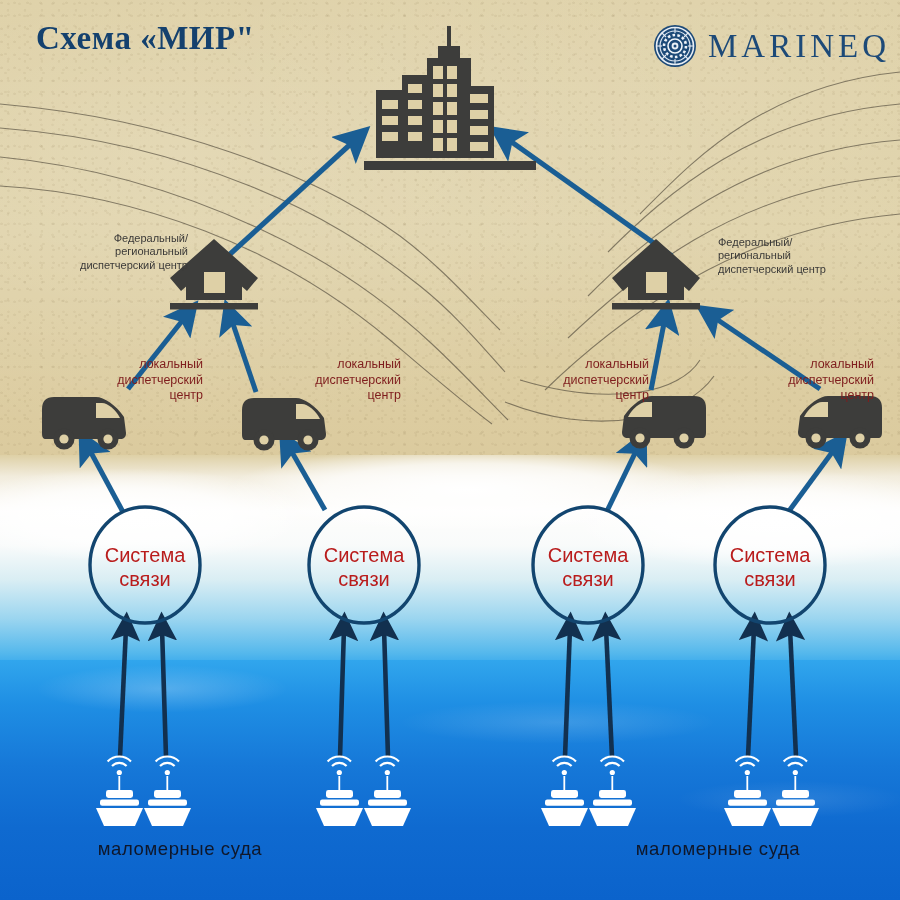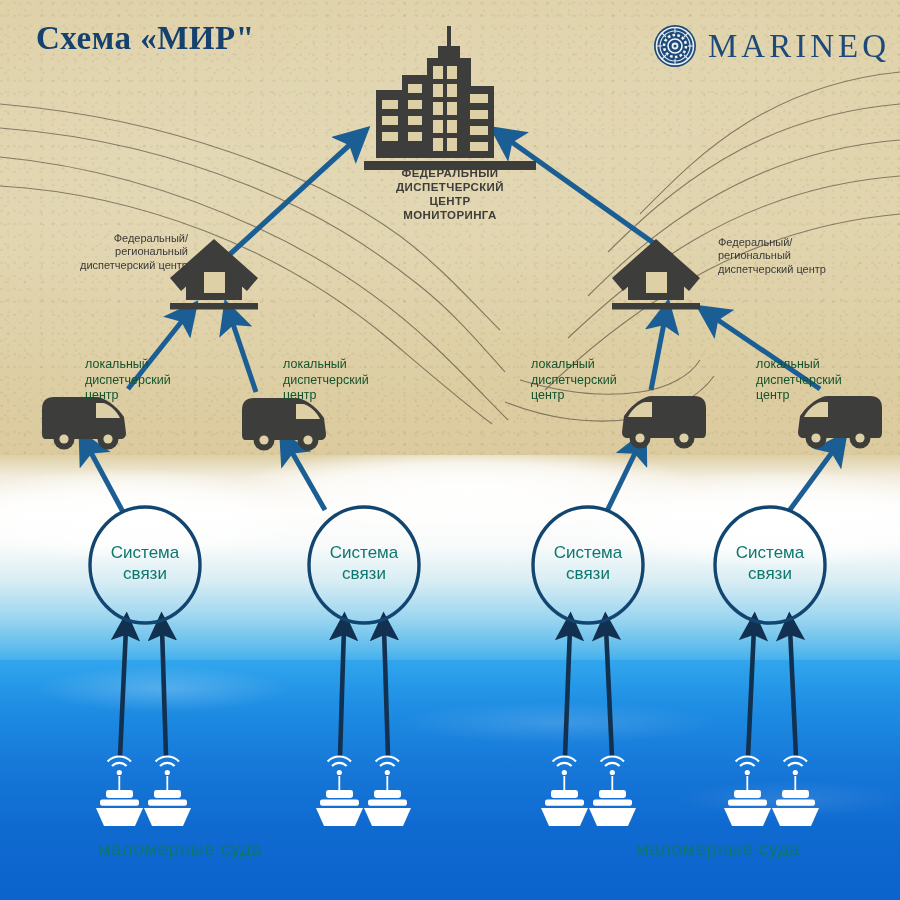--- a/index.html
+++ b/index.html
@@ -80,32 +80,32 @@
   .lbl-fed{
     width:190px;left:355px;top:166px;text-align:center;
     font-size:11.5px;font-weight:700;letter-spacing:.4px;color:#3e3d3a;
   }
   .lbl-reg{
     font-size:11px;color:#3b3a38;
   }
   .lbl-reg-1{left:6px;top:232px;width:182px;text-align:right;}
   .lbl-reg-2{left:718px;top:236px;width:182px;text-align:left;}
   .lbl-loc{
-    font-size:12.5px;color:#14532d;text-align:left;width:118px;line-height:1.25;
+    font-size:12.5px;color:#7f1d1d;text-align:right;width:118px;line-height:1.25;
   }
   .lbl-loc-1{left:85px;top:357px;}
   .lbl-loc-2{left:283px;top:357px;}
   .lbl-loc-3{left:531px;top:357px;}
   .lbl-loc-4{left:756px;top:357px;}
   .circle-txt{
-    position:absolute;width:110px;text-align:center;color:#0f766e;
-    font-size:17px;line-height:1.22;font-weight:400;
+    position:absolute;width:110px;text-align:center;color:#b91c1c;
+    font-size:20px;line-height:1.22;font-weight:400;
   }
   .boats-lbl{
-    position:absolute;color:#0f766e;font-size:18.5px;letter-spacing:.6px;text-align:center;width:260px;
+    position:absolute;color:#0f172a;font-size:18.5px;letter-spacing:.6px;text-align:center;width:260px;
   }
   .boats-lbl-1{left:50px;top:838px;}
   .boats-lbl-2{left:588px;top:838px;}
 </style>
 </head>
 <body>
 
 <div id="stage">
 
   <div class="bg-sand"></div>
@@ -360,26 +360,20 @@
           <line x1="35" y1="22" x2="40.5" y2="22"></line>
         <line x1="9" y1="9" x2="13" y2="13"></line>
           <line x1="31" y1="31" x2="35" y2="35"></line>
         <line x1="35" y1="9" x2="31" y2="13"></line>
           <line x1="13" y1="31" x2="9" y2="35"></line>
       </g>
     </svg>
     <span class="brand-word">MARINEQ</span>
   </div>
 
-  <div class="lbl lbl-fed">
-    <div>ФЕДЕРАЛЬНЫЙ</div>
-    <div>ДИСПЕТЧЕРСКИЙ</div>
-    <div>ЦЕНТР</div>
-    <div>МОНИТОРИНГА</div>
-  </div>
 
   <div class="lbl lbl-reg lbl-reg-1">
     <div>Федеральный/</div>
     <div>региональный</div>
     <div>диспетчерский центр</div>
   </div>
   <div class="lbl lbl-reg lbl-reg-2">
     <div>Федеральный/</div>
     <div>региональный</div>
     <div>диспетчерский центр</div>

